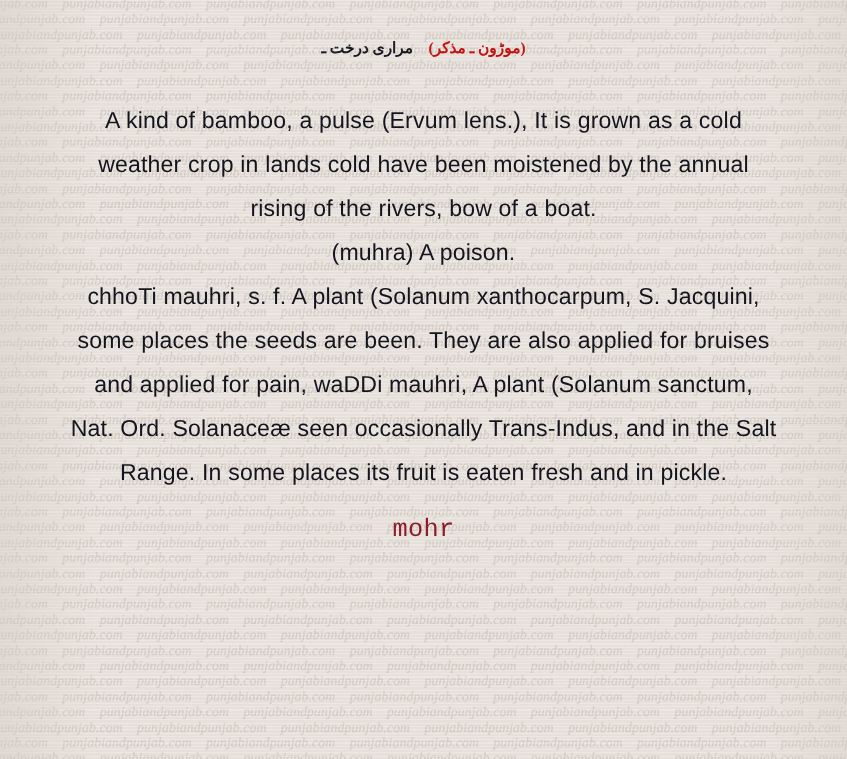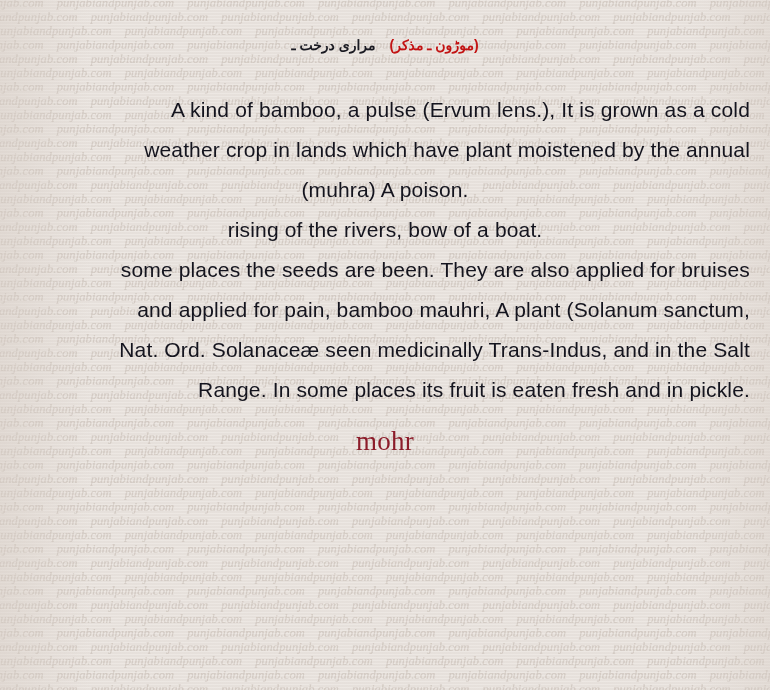--- a/index.html
+++ b/index.html
@@ -78,21 +78,21 @@
     box-sizing: border-box;
     padding: 0 12px;
     text-align: center;
   }
 
   #headword-line {
     margin-top: 20px;
     height: 52px;
     direction: rtl;
     unicode-bidi: bidi-override;
-    font-family: Liberation Sans, sans-serif;
+    font-family: Liberation Serif, serif;
     font-size: 27px;
     line-height: 50px;
     white-space: nowrap;
   }
   .hw-paren {
     color: #c21313;
     font-weight: 600;
     letter-spacing: 0.5px;
   }
   .hw-gloss {
@@ -109,26 +109,26 @@
     font-family: "Liberation Sans", sans-serif;
     font-size: 21px;
     line-height: 40px;
     letter-spacing: 0.15px;
   }
   .def-line {
     white-space: nowrap;
     height: 40px;
   }
   .def-line.centered { text-align: center; }
-  .def-line.justified { text-align: right; }
+  .def-line.justified { text-align: center; }
 
   #footer-word {
     margin-top: 14px;
-    font-family: Liberation Serif, serif;
-    font-size: 27px;
+    font-family: Liberation Mono, monospace;
+    font-size: 23px;
     color: #8c1c2a;
     letter-spacing: 0.3px;
     line-height: 34px;
   }
 </style>
 </head>
 <body>
 
 <div id="page">
 
@@ -188,25 +188,26 @@
   <div id="vignette"></div>
 
   <div id="content">
 
     <div id="headword-line" style="font-size: 14px;">
       <span class="hw-paren">(موڑون ـ مذکر)</span><span class="hw-gloss">مراری درخت ـ</span>
     </div>
 
     <div id="definition-body">
       <div class="def-line justified">A kind of bamboo, a pulse (Ervum lens.), It is grown as a cold</div>
-      <div class="def-line justified">weather crop in lands which have plant moistened by the annual</div>
+      <div class="def-line justified">weather crop in lands cold have been moistened by the annual</div>
+      <div class="def-line centered">rising of the rivers, bow of a boat.</div>
       <div class="def-line centered">(muhra)    A poison.</div>
-      <div class="def-line centered">rising of the rivers, bow of a boat.</div>
+      <div class="def-line justified">chhoTi mauhri, s. f. A plant (Solanum xanthocarpum, S. Jacquini,</div>
       <div class="def-line justified">some places the seeds are been. They are also applied for bruises</div>
-      <div class="def-line justified">and applied for pain, bamboo mauhri,  A plant (Solanum sanctum,</div>
-      <div class="def-line justified">Nat. Ord. Solanaceæ seen medicinally Trans-Indus, and in the Salt</div>
+      <div class="def-line justified">and applied for pain, waDDi mauhri,  A plant (Solanum sanctum,</div>
+      <div class="def-line justified">Nat. Ord. Solanaceæ seen occasionally Trans-Indus, and in the Salt</div>
       <div class="def-line justified">Range. In some places its fruit is eaten fresh and in pickle.</div>
     </div>
 
     <div id="footer-word">mohr</div>
 
   </div>
 </div>
 
 </body></html>

